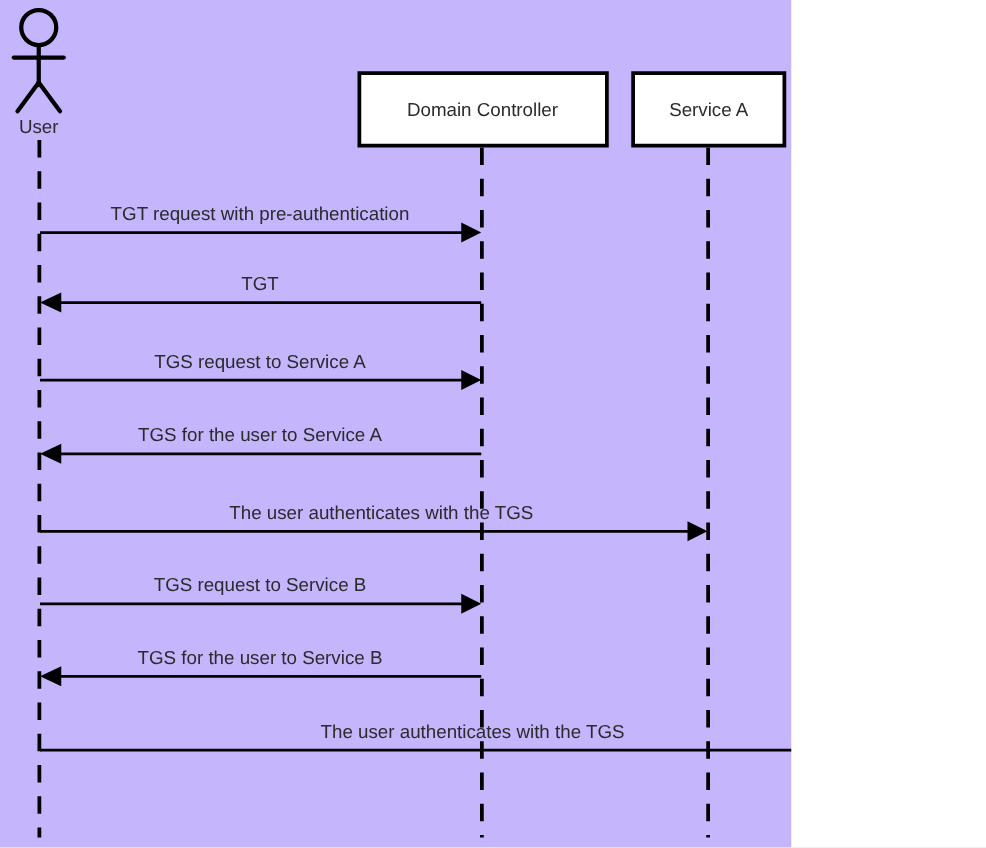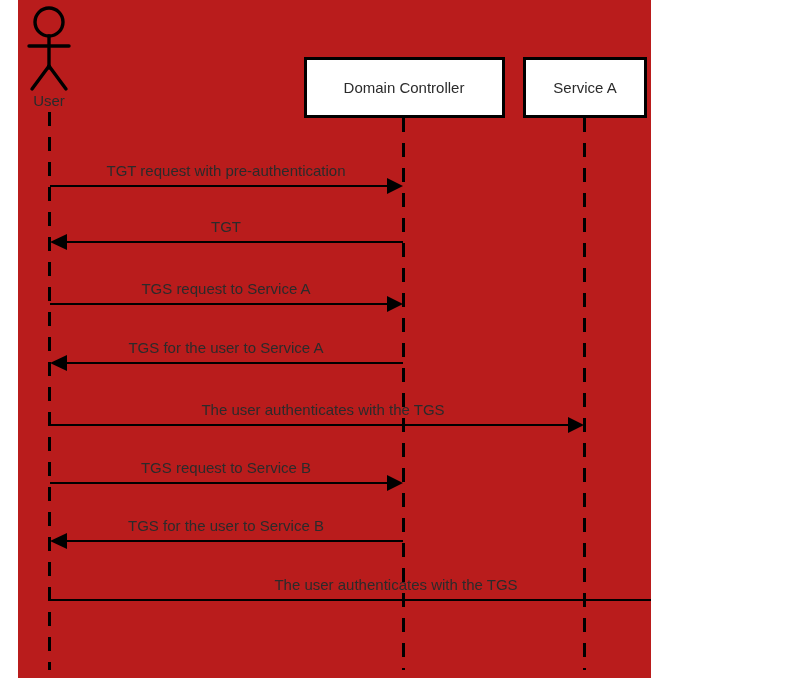--- a/index.html
+++ b/index.html
@@ -8,23 +8,22 @@
     background: #ffffff;
   }
   body {
     font-family: "Liberation Sans", sans-serif;
     -webkit-font-smoothing: antialiased;
   }
   #canvas {
     position: relative;
     width: 633px;
     height: 678px;
-    background: #b91c1c;
+    background: #c4b5fd;
     overflow: hidden;
-    margin-left: 18px;
   }
   #diagram-svg {
     position: absolute;
     left: 0;
     top: 0;
     width: 789px;
     height: 678px;
     display: block;
   }
   .lifeline-box-label,

